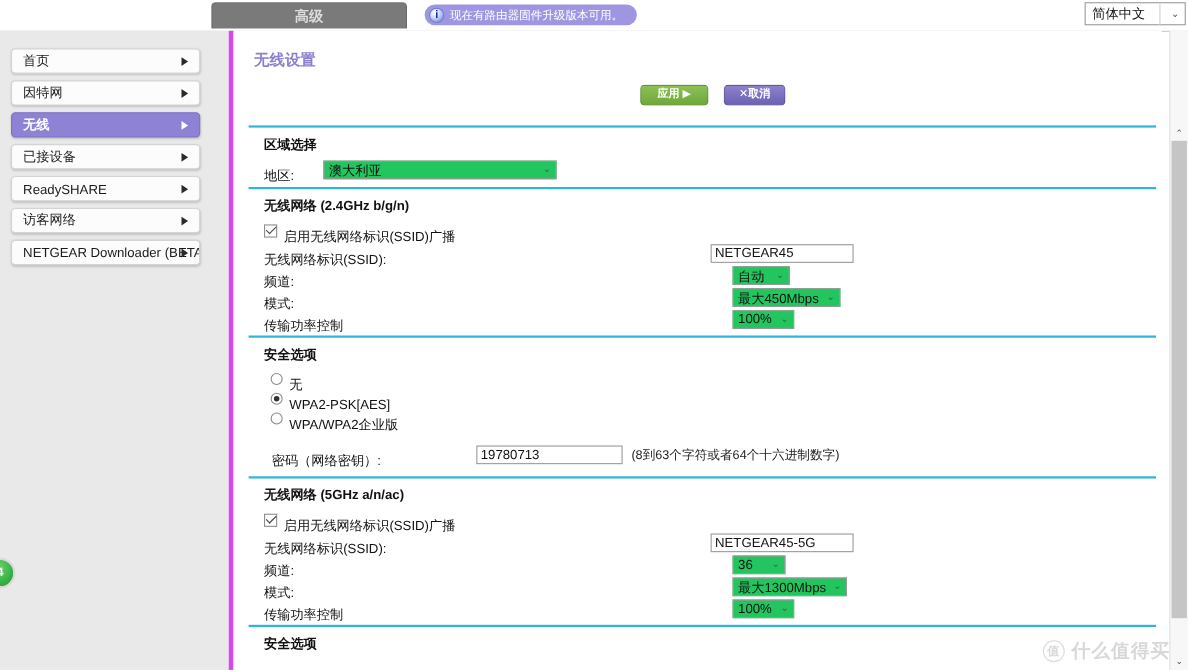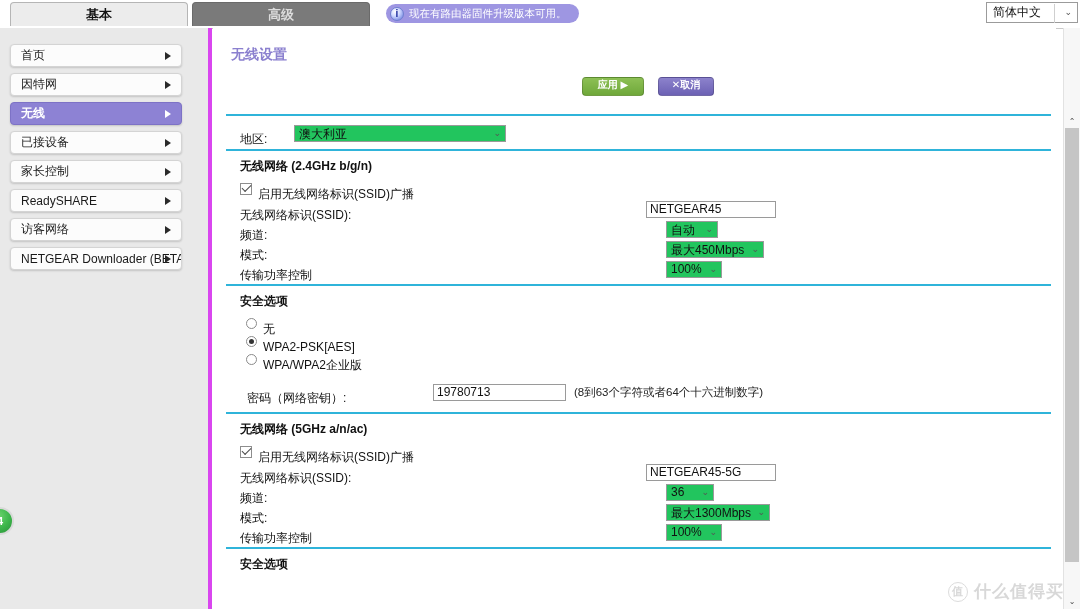--- a/index.html
+++ b/index.html
@@ -152,23 +152,20 @@
     width:18px;height:18px;border-radius:50%;border:1.5px solid #dcdcdc;
     display:flex;align-items:center;justify-content:center;font-size:11px;margin-right:6px;
   }
 </style>
 </head>
 <body>
 
 <div class="topbar">
   <div class="topbar-bg"></div>
 
-  <div class="tab tab-basic">
-    <span>基本</span>
-  </div>
   <div class="tab tab-adv">
     <span>高级</span>
   </div>
 
   <div class="notice">
     <span class="notice-icon">i</span>
     <span>现在有路由器固件升级版本可用。</span>
   </div>
 
   <div class="lang">
@@ -194,24 +191,20 @@
     <div class="menu-item active">
       <span>无线</span>
       <span class="arrow"></span>
     </div>
 
     <div class="menu-item">
       <span>已接设备</span>
       <span class="arrow"></span>
     </div>
 
-    <div class="menu-item">
-      <span>家长控制</span>
-      <span class="arrow"></span>
-    </div>
 
     <div class="menu-item">
       <span>ReadySHARE</span>
       <span class="arrow"></span>
     </div>
 
     <div class="menu-item">
       <span>访客网络</span>
       <span class="arrow"></span>
     </div>
@@ -238,20 +231,21 @@
     </div>
     <div class="btn btn-cancel">
       <span>✕取消</span>
     </div>
   </div>
 
   <div class="form">
 
     <div class="rule"></div>
     <div class="sec">
+      <div class="sec-title">区域选择</div>
       <div class="row">
         <span class="lbl" style="width:34px">地区:</span>
         <span class="sel" style="width:212px">
           <span>澳大利亚</span>
           <span class="caret">⌄</span>
         </span>
       </div>
     </div>
 
     <div class="rule"></div>

